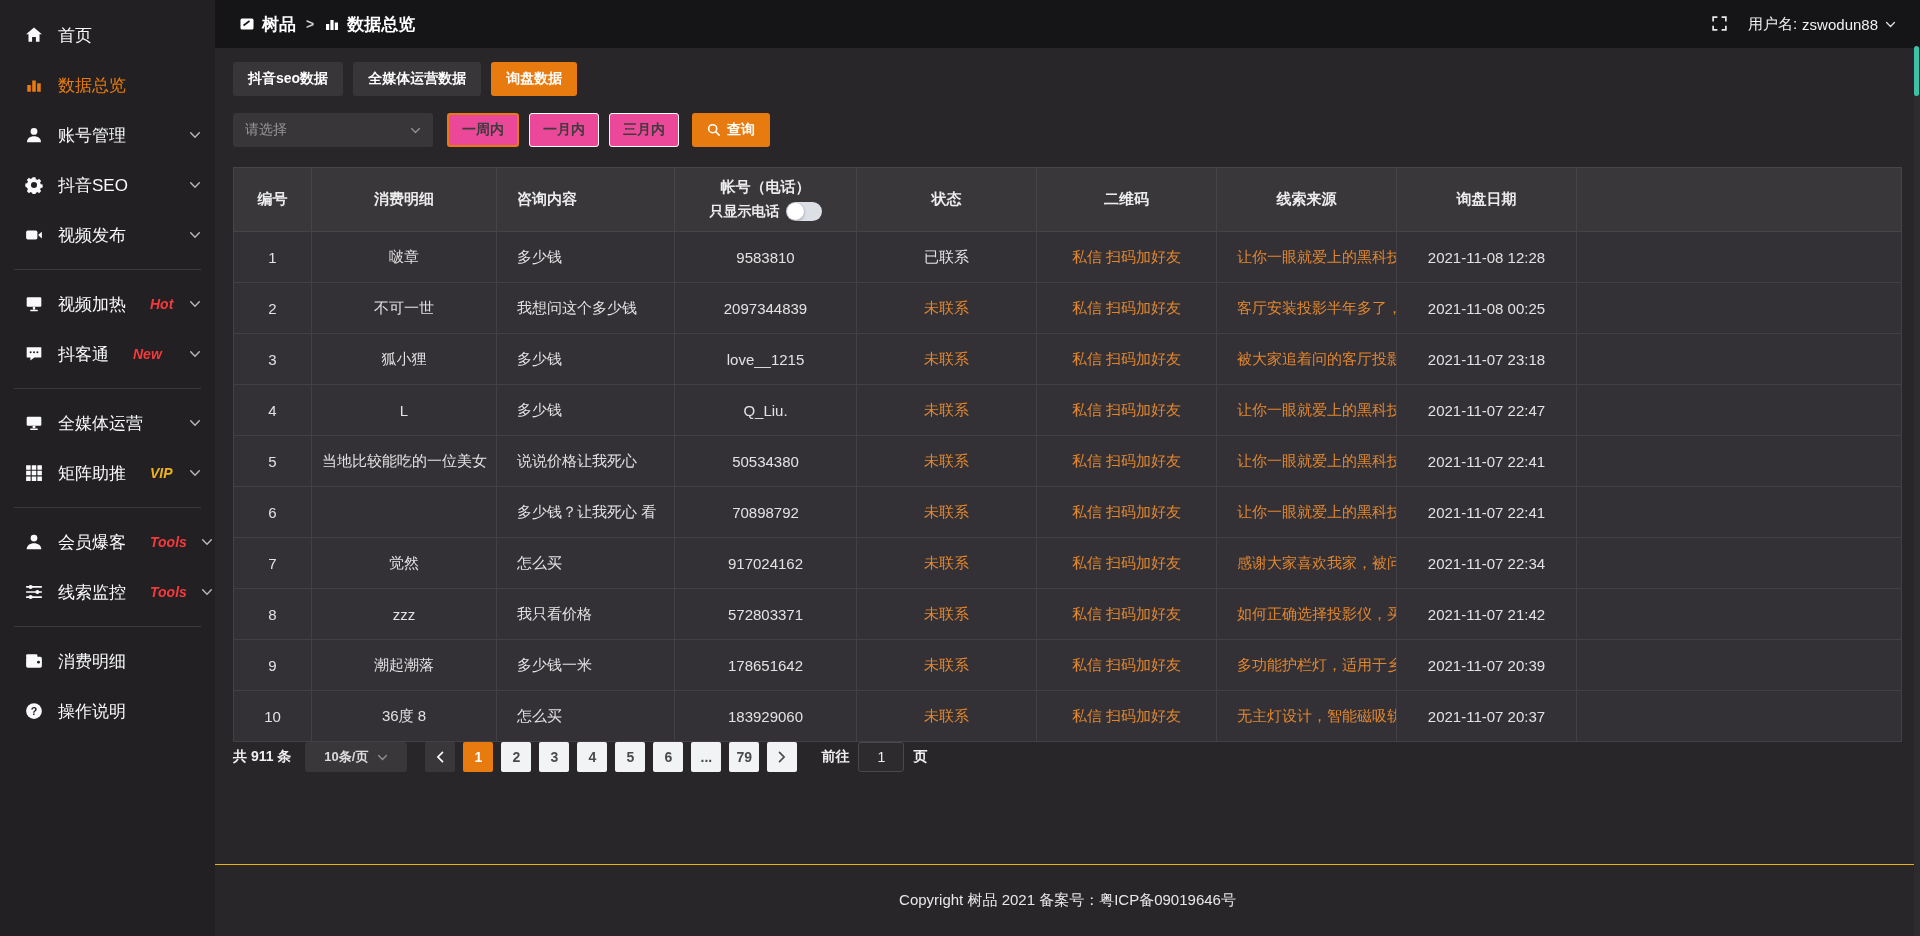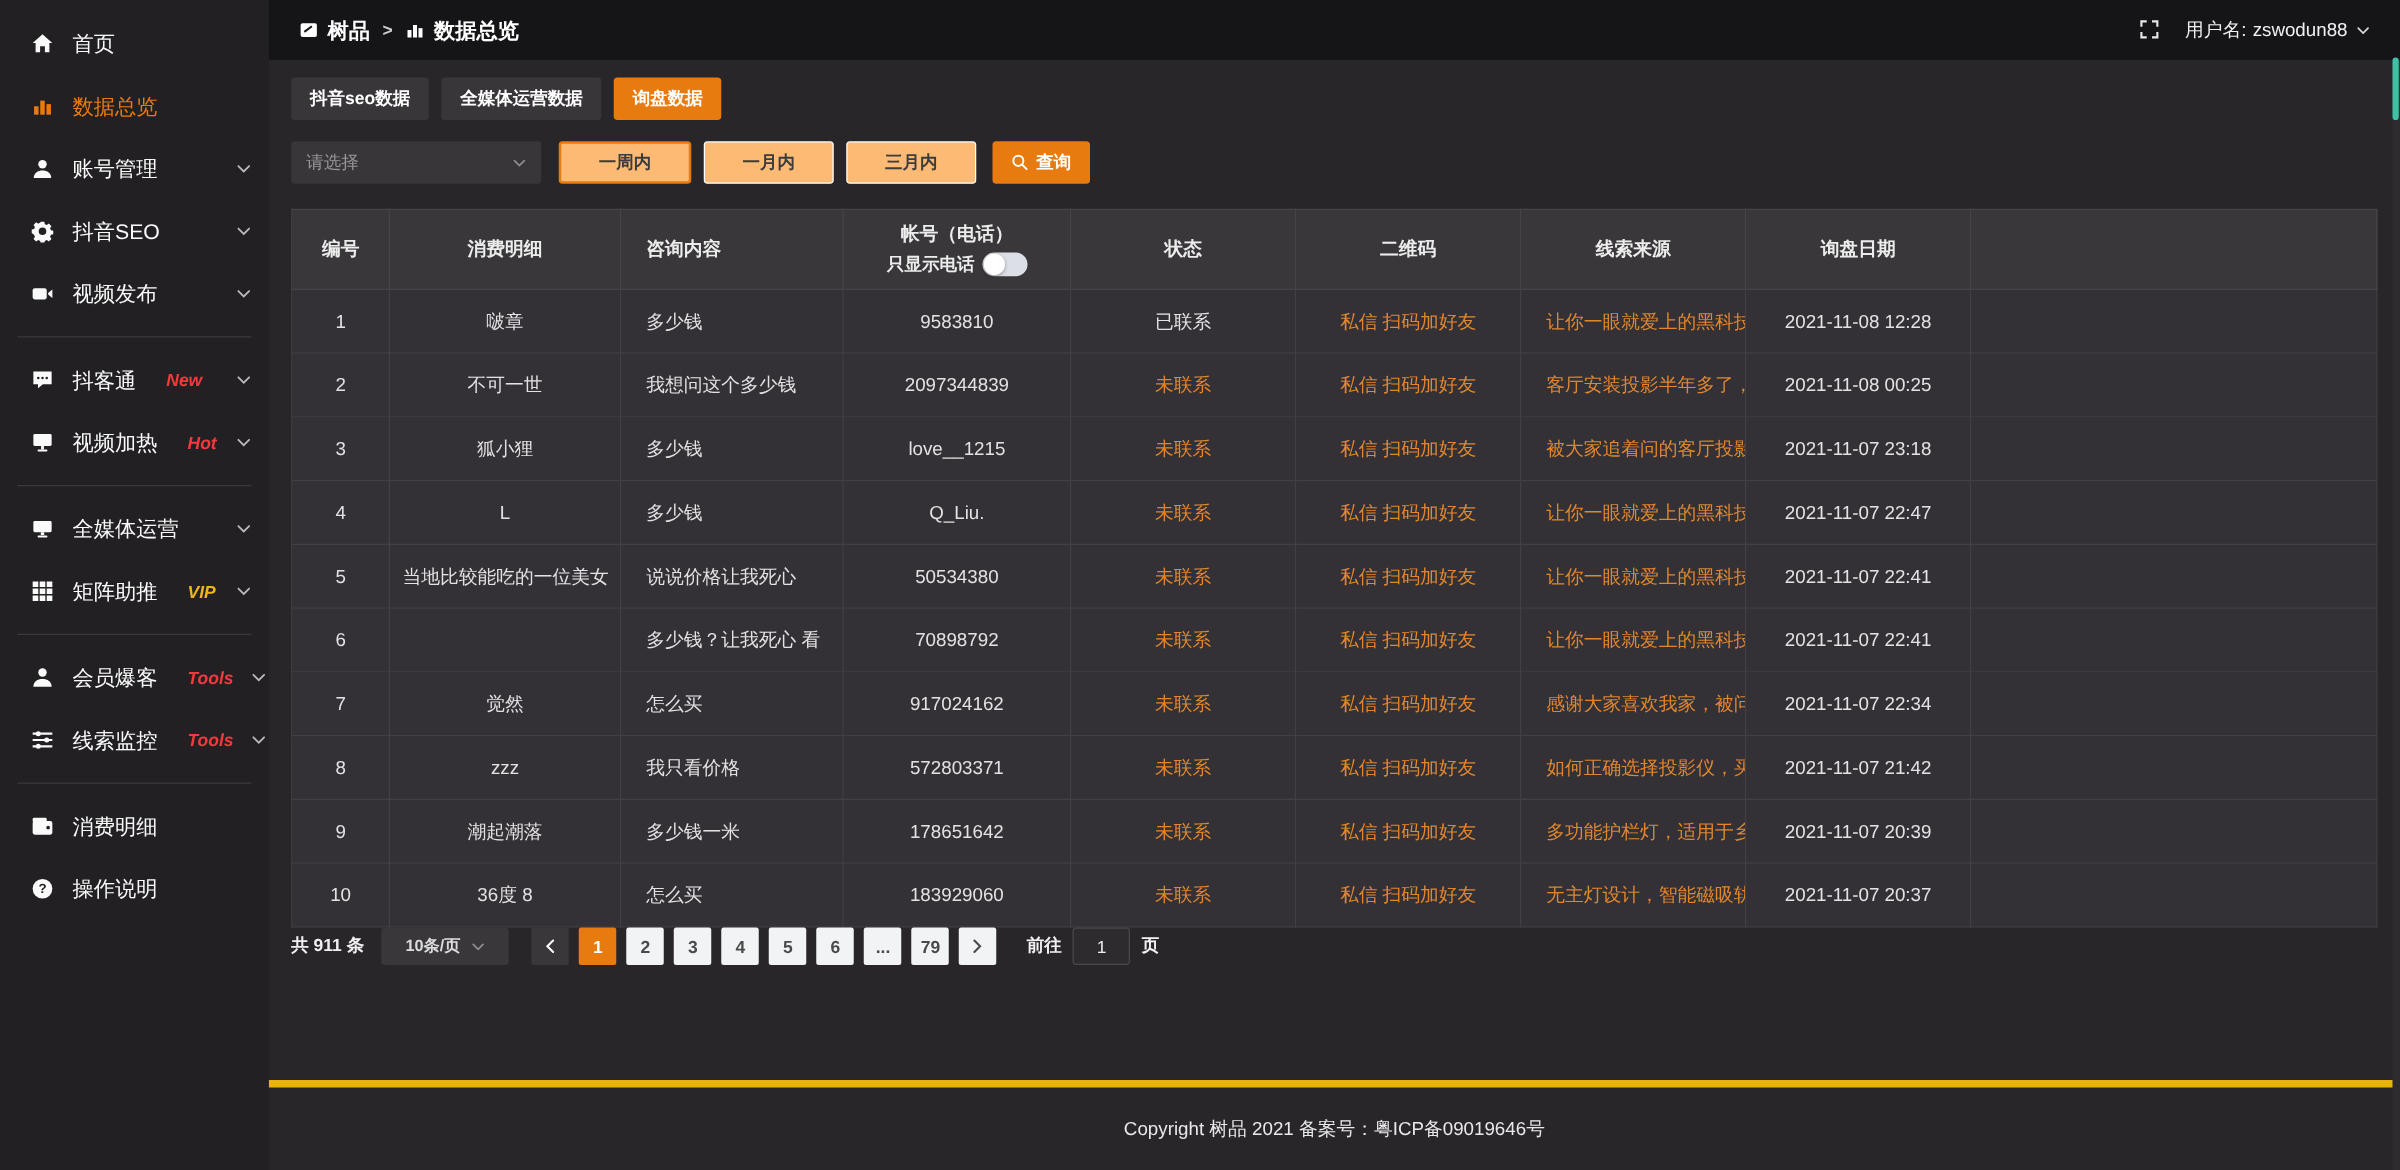--- a/index.html
+++ b/index.html
@@ -43,21 +43,21 @@
   .main{position:absolute;left:215px;top:48px;right:0;bottom:0;background:#29262a;padding:14px 18px 0 18px}
   .tabs{display:flex;gap:10px}
   .tab{height:34px;padding:0 15px;background:#393639;border:none;border-radius:3px;color:#fff;font-size:14px;font-weight:700;font-family:inherit;cursor:pointer}
   .tab.active{background:#e87b10}
 
   .filterbar{display:flex;align-items:center;margin-top:17px}
   .select{width:200px;height:34px;background:#393639;border-radius:3px;display:flex;align-items:center;justify-content:space-between;padding:0 12px;color:#969696;font-size:14px;cursor:pointer}
   .sel-caret{display:inline-flex;color:#8f8f8f}
   .sel-caret svg{width:11px;height:11px}
   .period-group{display:flex;gap:10px;margin-left:14px}
-  .period{height:34px;padding:0 30px;background:#fdba74;border:1px solid #fff;border-radius:3px;color:#3c3c3c;font-size:14px;font-weight:700;font-family:inherit;cursor:pointer}
+  .period{height:34px;padding:0 13px;background:#ec4899;border:1px solid #fff;border-radius:3px;color:#3c3c3c;font-size:14px;font-weight:700;font-family:inherit;cursor:pointer}
   .period.selected{border:2px solid #e87b10}
   .btn-search{margin-left:13px;height:34px;padding:0 15px;background:#e87b10;border:none;border-radius:3px;color:#fff;font-size:14px;font-weight:700;font-family:inherit;display:flex;align-items:center;gap:6px;cursor:pointer}
   .mag{display:inline-flex}
   .mag svg{width:14px;height:14px}
 
   
   table{width:100%;margin-top:20px;border-collapse:collapse;table-layout:fixed}
   th{height:64px;background:#3a373b;border:1px solid #464349;font-size:15px;font-weight:700;color:#ececec;text-align:center;padding:2px 6px}
   td{height:51px;background:#343136;border:1px solid #434045;font-size:15px;color:#e2e2e2;text-align:center;padding:0 10px;overflow:hidden;white-space:nowrap}
   td.c-left,th.h-left{text-align:left;padding-left:20px}
@@ -73,21 +73,21 @@
   .pager-pages{display:flex;gap:8px}
   .page-btn{min-width:30px;height:30px;border:none;border-radius:2px;font-size:14px;font-weight:700;font-family:inherit;display:flex;align-items:center;justify-content:center;cursor:pointer;padding:0 6px}
   .pb-dark{background:#3a373b;color:#fff}
   .pb-light{background:#f2f3f5;color:#4a4a4a}
   .pb-active{background:#e87b10;color:#fff}
   .page-btn svg{width:10px;height:12px}
   .goto{display:flex;align-items:center;gap:9px;margin-left:16px;font-size:14px;font-weight:700;color:#f0f0f0}
   .goto input{width:46px;height:30px;background:#2e2b2f;border:1px solid #4b484c;border-radius:3px;color:#eee;text-align:center;font-size:14px;font-family:inherit}
 
   
-  .footer{position:absolute;left:0;right:0;bottom:0;height:72px;border-top:6px solid #eab308;display:flex;align-items:center;justify-content:center;font-size:15px;color:#e8e8e8}
+  .footer{position:absolute;left:0;right:0;bottom:0;height:72px;border-top:1px solid #eab308;display:flex;align-items:center;justify-content:center;font-size:15px;color:#e8e8e8}
 
   
   .scroll-track{position:absolute;right:0;top:48px;bottom:0;width:6px;background:#2d2b2e;z-index:4}
   .scroll-thumb{position:absolute;right:1px;top:46px;width:5px;height:50px;background:#3ec1a7;border-radius:3px;z-index:5;cursor:pointer}
 </style>
 </head>
 <body>
 
 <div class="sidebar">
   <nav class="menu">
@@ -147,44 +147,44 @@
         <span class="chev">
           <svg viewBox="0 0 14 12">
             <path d="M2 3.5l5 5 5-5" fill="none" stroke="currentColor" stroke-width="1.7" stroke-linecap="round"></path>
           </svg>
         </span>
       </div>
       <div class="menu-divider"></div>
       <div class="menu-item">
         <span class="mi-icon">
           <svg viewBox="0 0 16 16">
+            <rect x="1.5" y="2" width="13" height="8.5" rx="1"></rect>
+            <rect x="7" y="10.5" width="2" height="2.5"></rect>
+            <rect x="4.5" y="13" width="7" height="1.4" rx=".7"></rect>
+          </svg>
+        </span>
+        <span class="mi-label">视频加热</span>
+        <span class="badge b-red">Hot</span>
+        <span class="chev">
+          <svg viewBox="0 0 14 12">
+            <path d="M2 3.5l5 5 5-5" fill="none" stroke="currentColor" stroke-width="1.7" stroke-linecap="round"></path>
+          </svg>
+        </span>
+      </div>
+      <div class="menu-item">
+        <span class="mi-icon">
+          <svg viewBox="0 0 16 16">
             <path d="M1.5 2h13v9H8.3L4.8 13.8V11H1.5z"></path>
             <circle cx="5" cy="6.5" r=".9" fill="#222023"></circle>
             <circle cx="8" cy="6.5" r=".9" fill="#222023"></circle>
             <circle cx="11" cy="6.5" r=".9" fill="#222023"></circle>
           </svg>
         </span>
         <span class="mi-label">抖客通</span>
         <span class="badge b-red">New</span>
-        <span class="chev">
-          <svg viewBox="0 0 14 12">
-            <path d="M2 3.5l5 5 5-5" fill="none" stroke="currentColor" stroke-width="1.7" stroke-linecap="round"></path>
-          </svg>
-        </span>
-      </div>
-      <div class="menu-item">
-        <span class="mi-icon">
-          <svg viewBox="0 0 16 16">
-            <rect x="1.5" y="2" width="13" height="8.5" rx="1"></rect>
-            <rect x="7" y="10.5" width="2" height="2.5"></rect>
-            <rect x="4.5" y="13" width="7" height="1.4" rx=".7"></rect>
-          </svg>
-        </span>
-        <span class="mi-label">视频加热</span>
-        <span class="badge b-red">Hot</span>
         <span class="chev">
           <svg viewBox="0 0 14 12">
             <path d="M2 3.5l5 5 5-5" fill="none" stroke="currentColor" stroke-width="1.7" stroke-linecap="round"></path>
           </svg>
         </span>
       </div>
       <div class="menu-divider"></div>
       <div class="menu-item">
         <span class="mi-icon">
           <svg viewBox="0 0 16 16">

